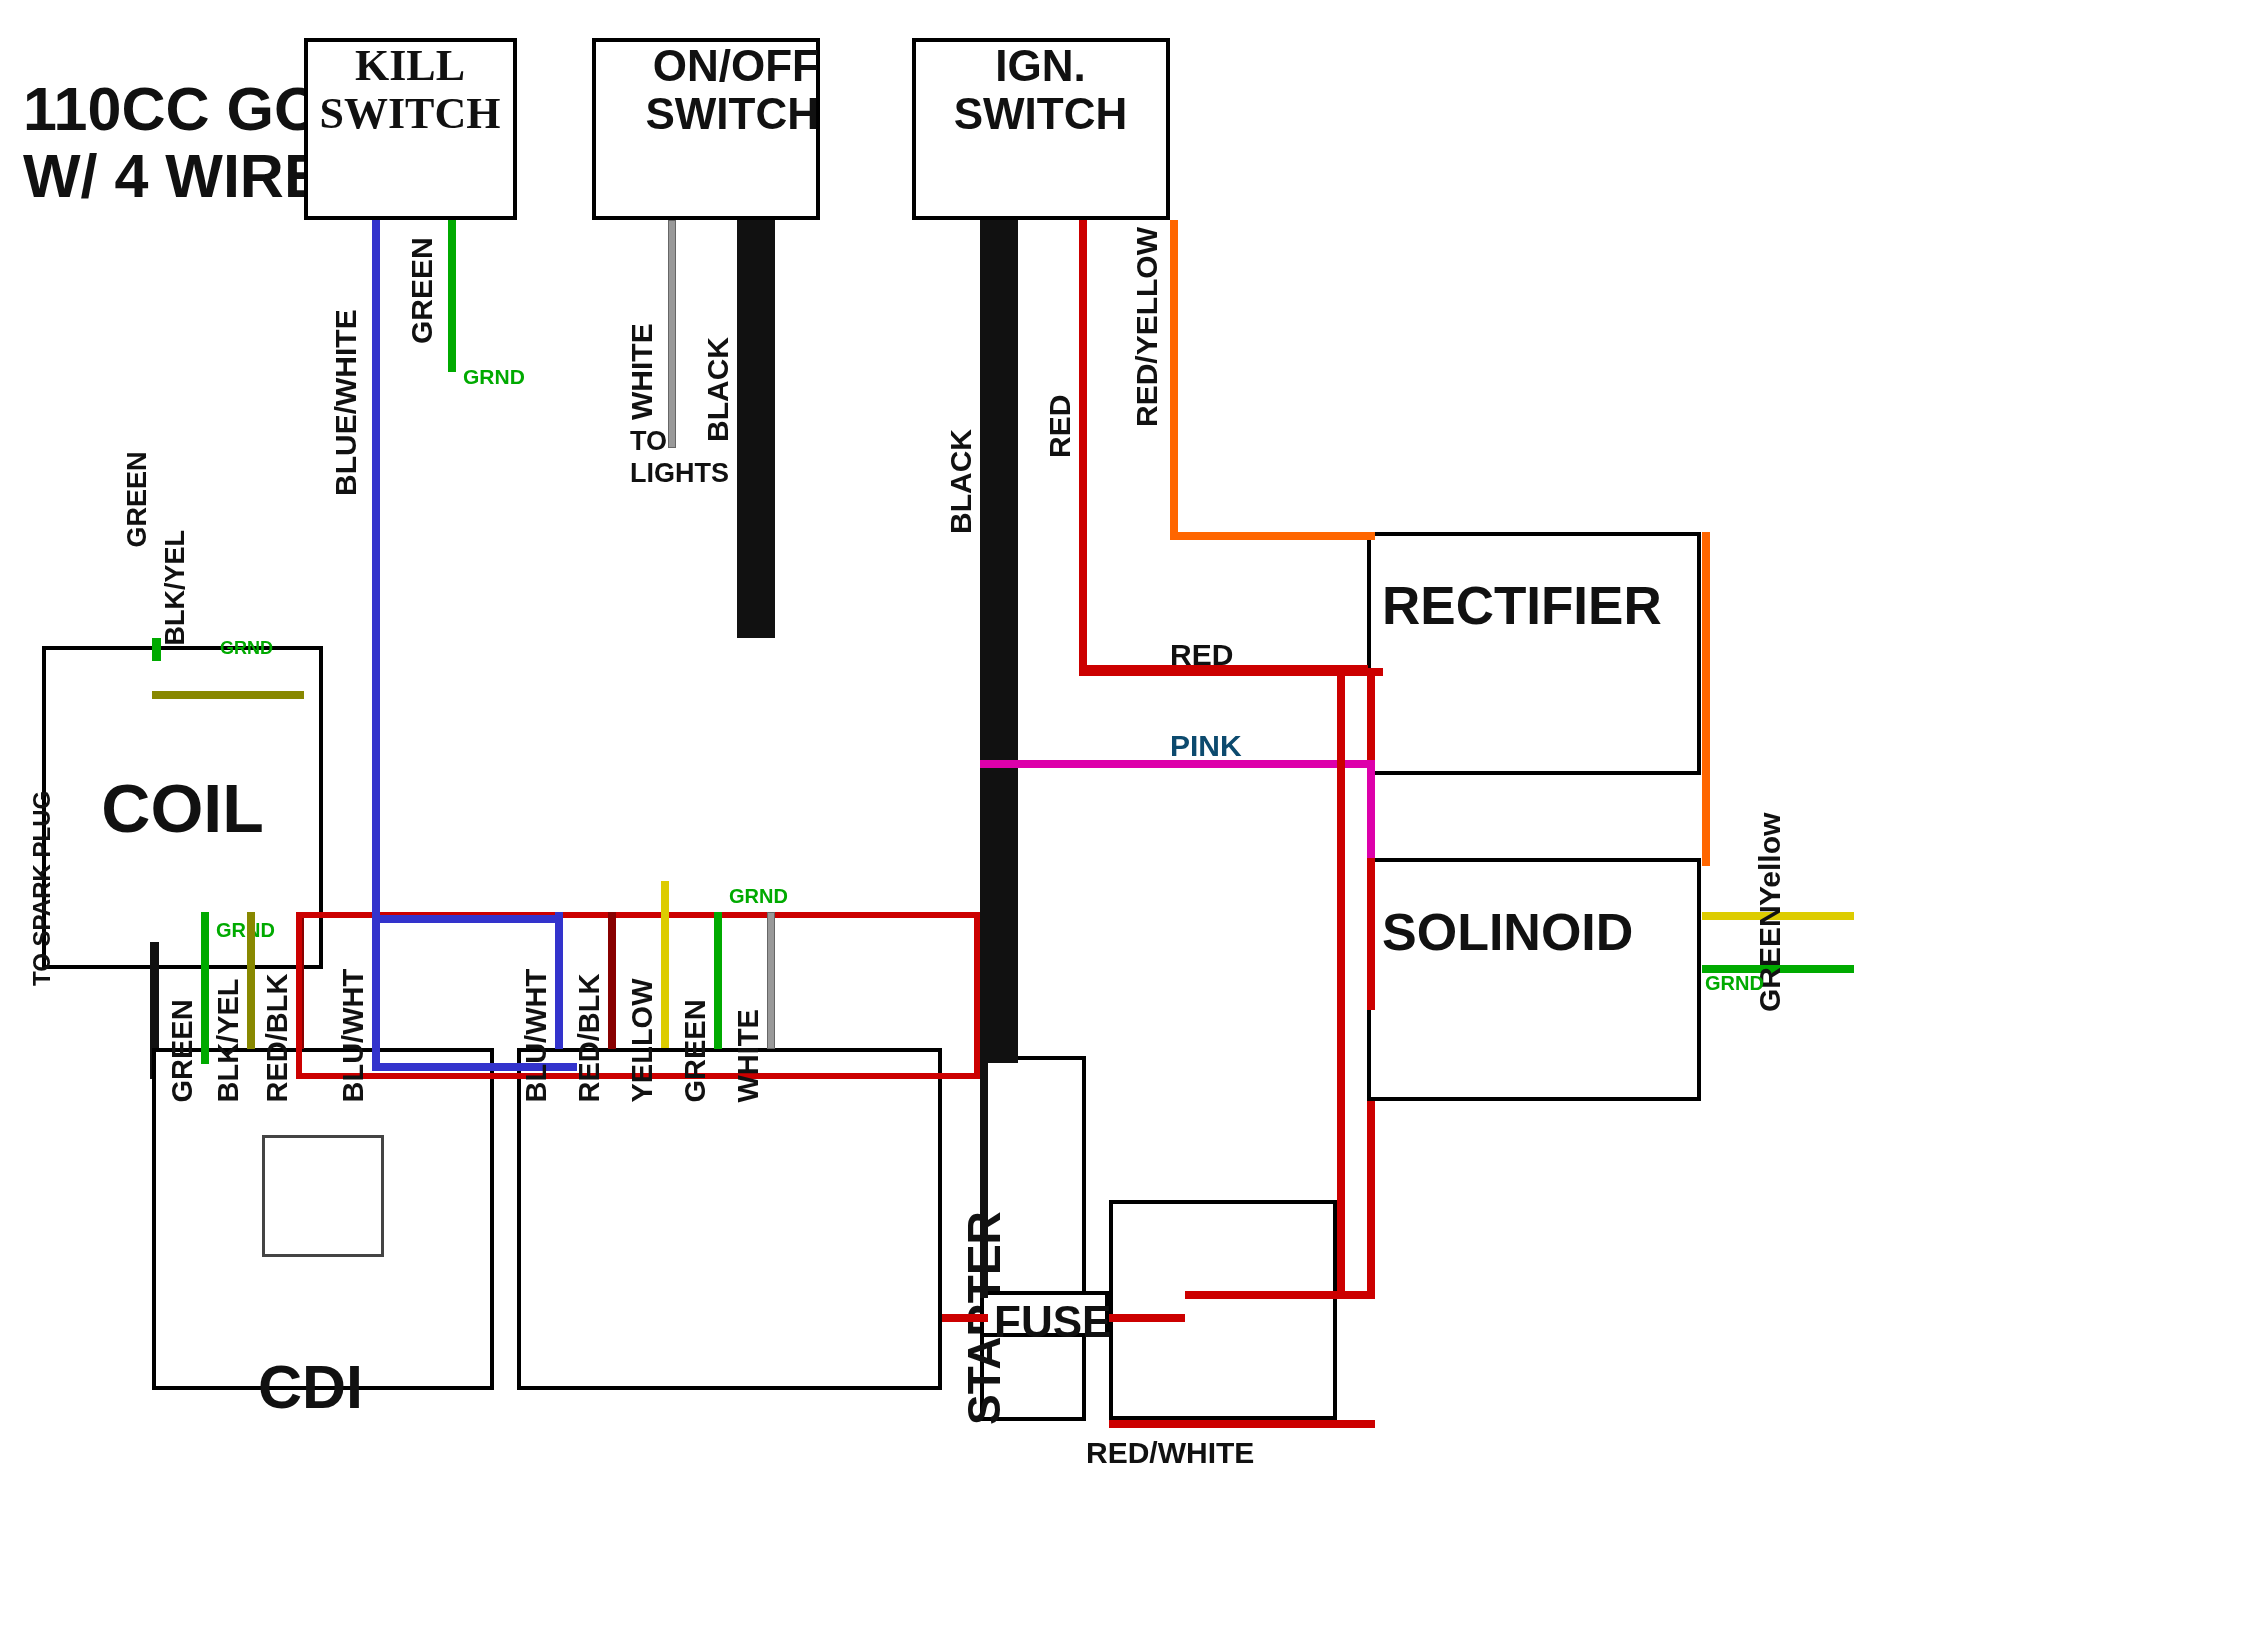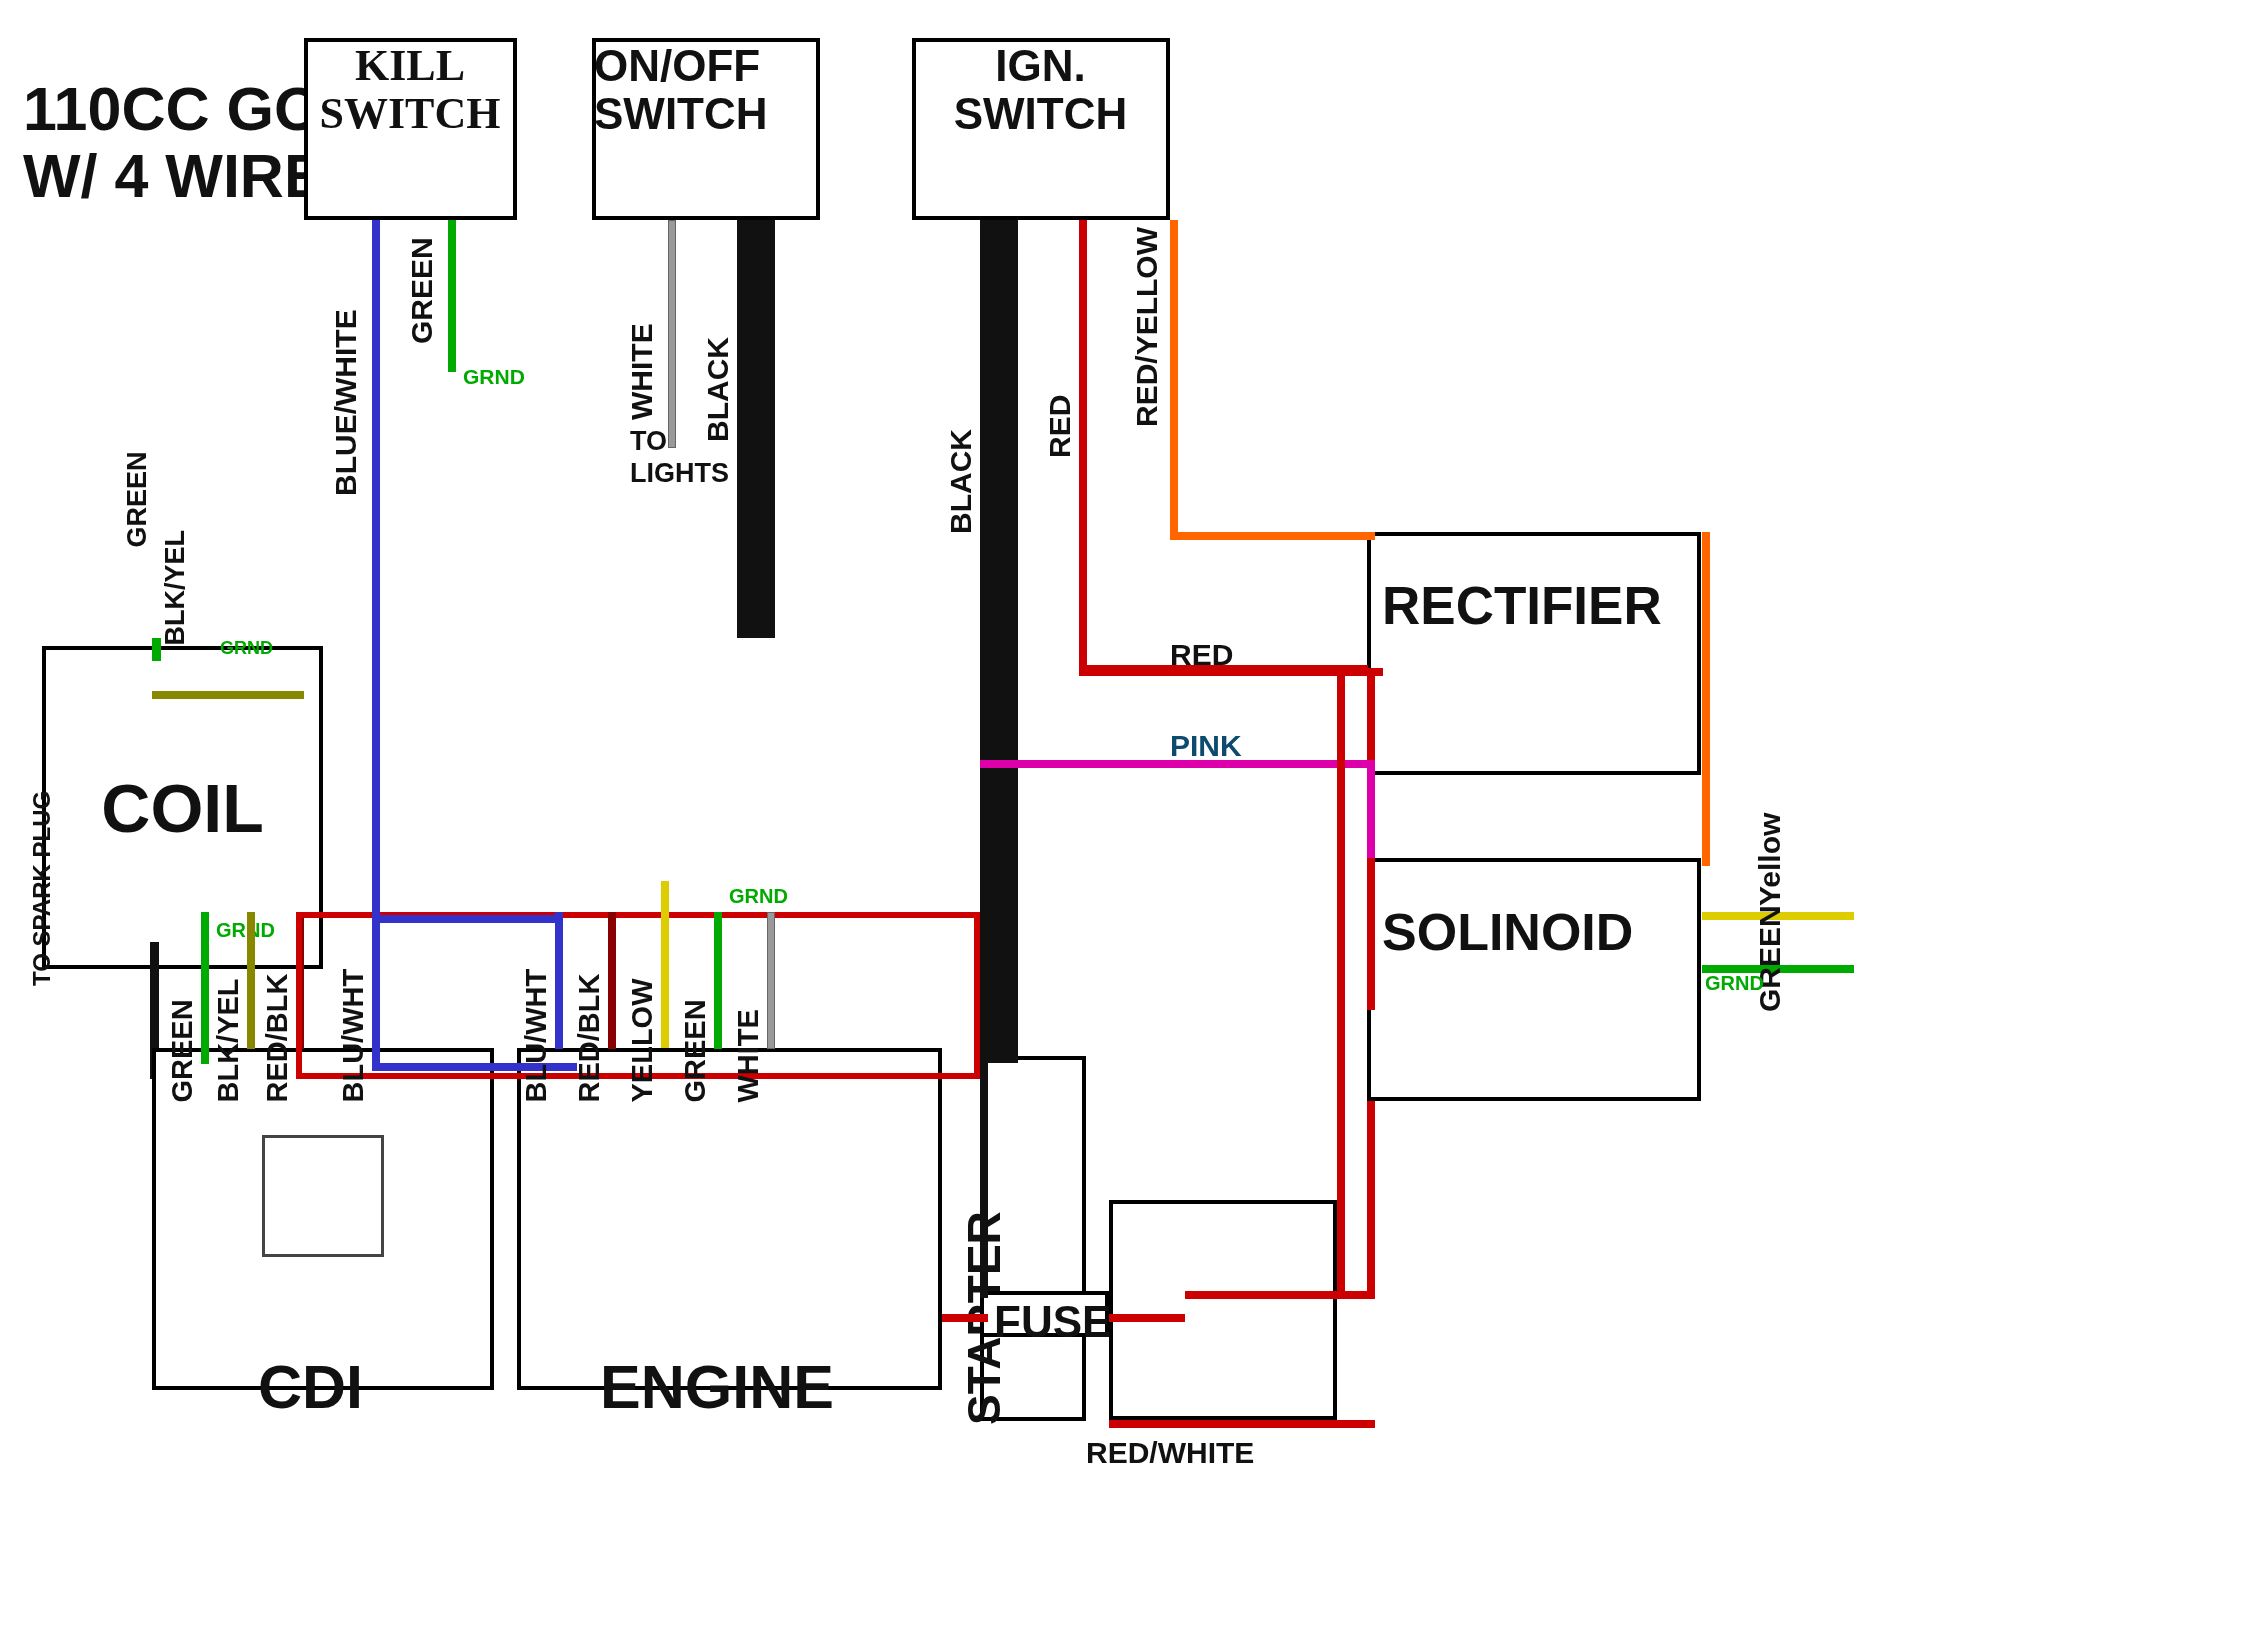--- a/index.html
+++ b/index.html
@@ -85,21 +85,20 @@
   </div>
 
   <div class="box" style="left:152px; top:1048px; width:342px; height:342px;">
 
     <div style="border:3px solid #444; width:122px; height:122px; margin-bottom:46px;"></div>
   </div>
   <div class="label" style="left:258px; top:1352px; font-size:61px;">CDI</div>
 
   <div class="box" style="left:517px; top:1048px; width:425px; height:342px;">
   </div>
-  <div class="label" style="left:600px; top:1352px; font-size:61px;">ENGINE</div>
 
   <div class="box" style="left:980px; top:1056px; width:106px; height:365px;">
   </div>
   <div class="rotated-text" style="left:984px; top:1398px; font-size:46px; transform:rotate(-90deg); transform-origin:left center; color:#111; white-space:nowrap;">
     STARTER
   </div>
 
   <div class="box" style="left:1109px; top:1200px; width:228px; height:220px;">
   </div>
 
@@ -116,21 +115,21 @@
   </div>
 
   <div class="box" style="left:304px; top:38px; width:213px; height:182px;">
   </div>
   <div class="label" style="left:305px; top:42px; font-size:44px; line-height:1.1; text-align:center; width:210px;font-family:Liberation Serif, serif;">
     KILL<br>SWITCH
   </div>
 
   <div class="box" style="left:592px; top:38px; width:228px; height:182px;">
   </div>
-  <div class="label" style="left:594px; top:42px; font-size:44px; line-height:1.1; text-align:left; width:225px;">
+  <div class="label" style="left:594px; top:42px; font-size:44px; line-height:1.1; text-align:right; width:225px;">
     ON/OFF<br>SWITCH
   </div>
 
   <div class="box" style="left:912px; top:38px; width:258px; height:182px;">
   </div>
   <div class="label" style="left:913px; top:42px; font-size:44px; line-height:1.1; text-align:center; width:255px;">
     IGN.<br>SWITCH
   </div>
 
   <div class="wire" style="left:372px; top:220px; width:7.6px; height:851px; background:#3333cc;"></div>

